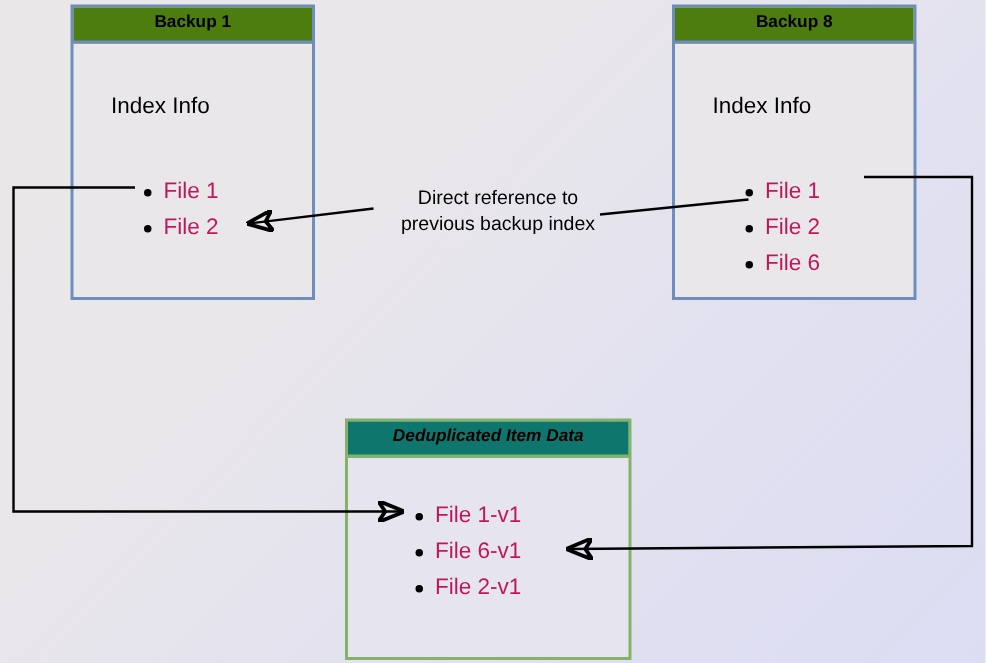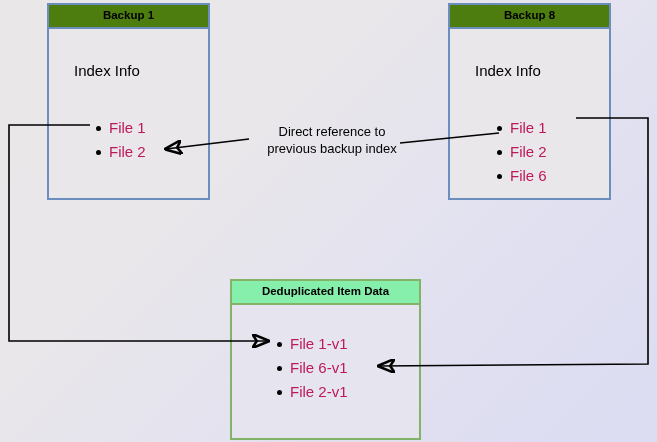--- a/index.html
+++ b/index.html
@@ -35,22 +35,23 @@
     height: 24px;
     line-height: 21px;
     text-align: center;
     font-size: 11.5px;
     font-weight: bold;
     color: #000;
     background: #4d7c0f;
     border-bottom: 2px solid #6c8ebf;
   }
   .box.green .box-header {
-    background: #86efac;
+    background: #0f766e;
     border-bottom-color: #82b366;
+    font-style: italic;
   }
   .box-body {
     position: relative;
     height: calc(100% - 24px);
   }
   .index-label {
     position: absolute;
     font-size: 15px;
     color: #000;
     white-space: nowrap;

